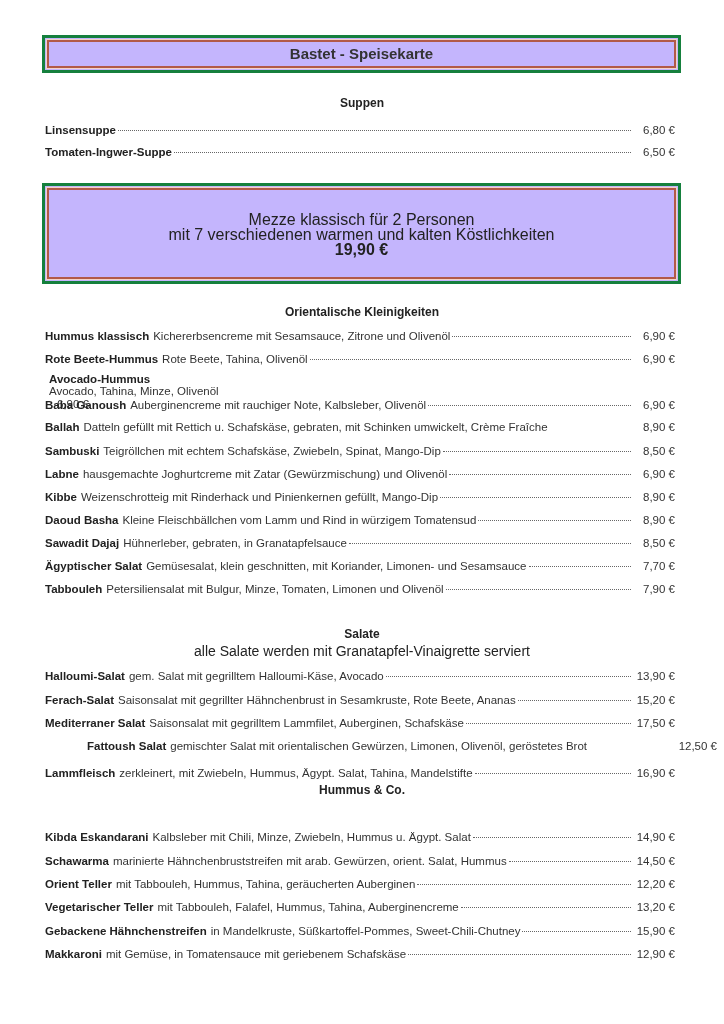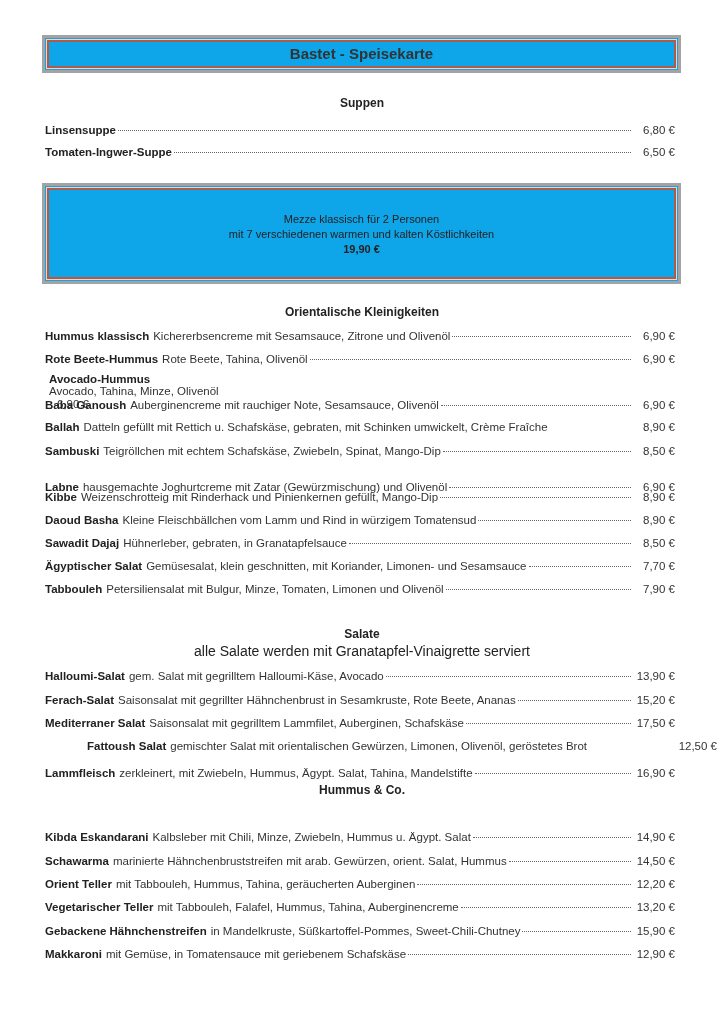--- a/index.html
+++ b/index.html
@@ -2,37 +2,37 @@
 <html><head>
   <meta charset="utf-8">
   <style>
     html, body { margin: 0; padding: 0; background: #ffffff; }
     body {
       width: 724px; height: 1024px; position: relative; overflow: hidden;
       font-family: "Liberation Sans", sans-serif; color: #222;
     }
     .frame {
       position: absolute; left: 42px; width: 639px; box-sizing: border-box;
-      border: 3px solid #a3a3a3;
-      background: #0ea5e9;
+      border: 3px solid #15803d;
+      background: #c4b5fd;
     }
     .frame .inner {
       position: absolute; inset: 2px;
       border: 2px solid #b25a48;
       box-shadow: 0 0 0 1px #f3d3c8;
     }
     .frame.title { top: 35px; height: 38px; }
     .frame.title .text {
       position: absolute; left: 0; right: 0; top: 7px; text-align: center;
       font-size: 15px; font-weight: bold; color: #333;
     }
     .frame.mezze { top: 183px; height: 101px; }
     .frame.mezze .lines {
       position: absolute; left: 0; right: 0; top: 26px; text-align: center;
-      font-size: 11px; line-height: 15px; color: #222;
+      font-size: 16px; line-height: 15px; color: #222;
     }
     .section-title {
       position: absolute; left: 0; width: 724px; text-align: center;
       font-size: 12px; font-weight: bold; color: #222;
     }
     .section-sub {
       position: absolute; left: 0; width: 724px; text-align: center;
       font-size: 14px; color: #222;
     }
     .row {
@@ -92,37 +92,37 @@
       <span class="price">6,90 €</span>
     </div>
     <div class="row" style="top: 373px; flex-direction: column;">
       <span class="name">Avocado-Hummus</span>
       <span class="desc">Avocado, Tahina, Minze, Olivenöl</span>
       <span class="dots"></span>
       <span class="price">6,90 €</span>
     </div>
     <div class="row" style="top: 396px;">
       <span class="name">Baba Ganoush</span>
-      <span class="desc">Auberginencreme mit rauchiger Note, Sesamsauce, Olivenöl</span>
+      <span class="desc">Auberginencreme mit rauchiger Note, Kalbsleber, Olivenöl</span>
       <span class="dots"></span>
       <span class="price">6,90 €</span>
     </div>
     <div class="row nodots" style="top: 419px;">
       <span class="name">Ballah</span>
       <span class="desc">Datteln gefüllt mit Rettich u. Schafskäse, gebraten, mit Schinken umwickelt, Crème Fraîche</span>
       <span class="dots"></span>
       <span class="price">8,90 €</span>
     </div>
     <div class="row" style="top: 442px;">
       <span class="name">Sambuski</span>
       <span class="desc">Teigröllchen mit echtem Schafskäse, Zwiebeln, Spinat, Mango-Dip</span>
       <span class="dots"></span>
       <span class="price">8,50 €</span>
     </div>
-    <div class="row" style="top: 478px;">
+    <div class="row" style="top: 465px;">
       <span class="name">Labne</span>
       <span class="desc">hausgemachte Joghurtcreme mit Zatar (Gewürzmischung) und Olivenöl</span>
       <span class="dots"></span>
       <span class="price">6,90 €</span>
     </div>
     <div class="row" style="top: 488px;">
       <span class="name">Kibbe</span>
       <span class="desc">Weizenschrotteig mit Rinderhack und Pinienkernen gefüllt, Mango-Dip</span>
       <span class="dots"></span>
       <span class="price">8,90 €</span>

